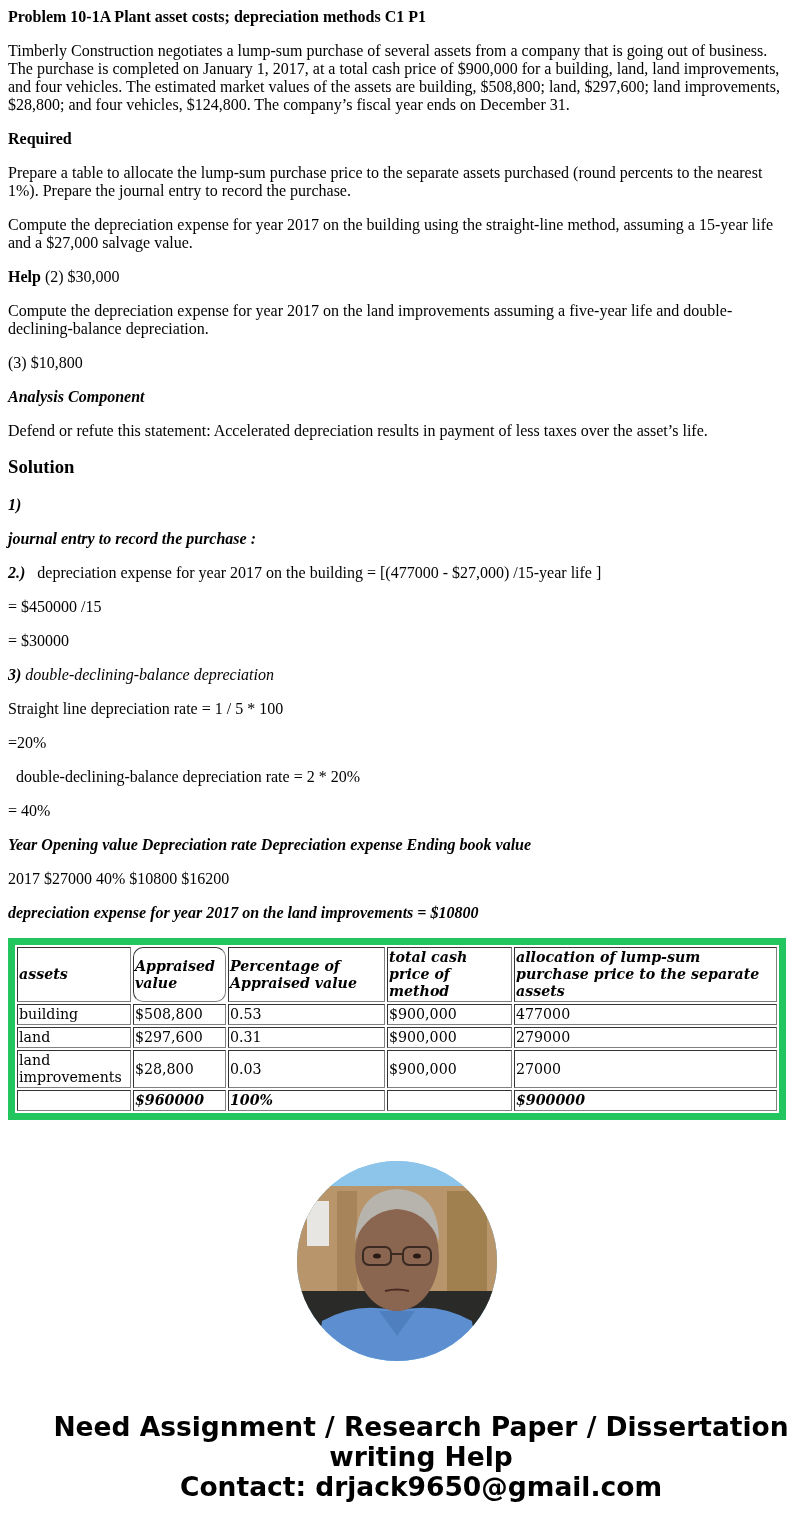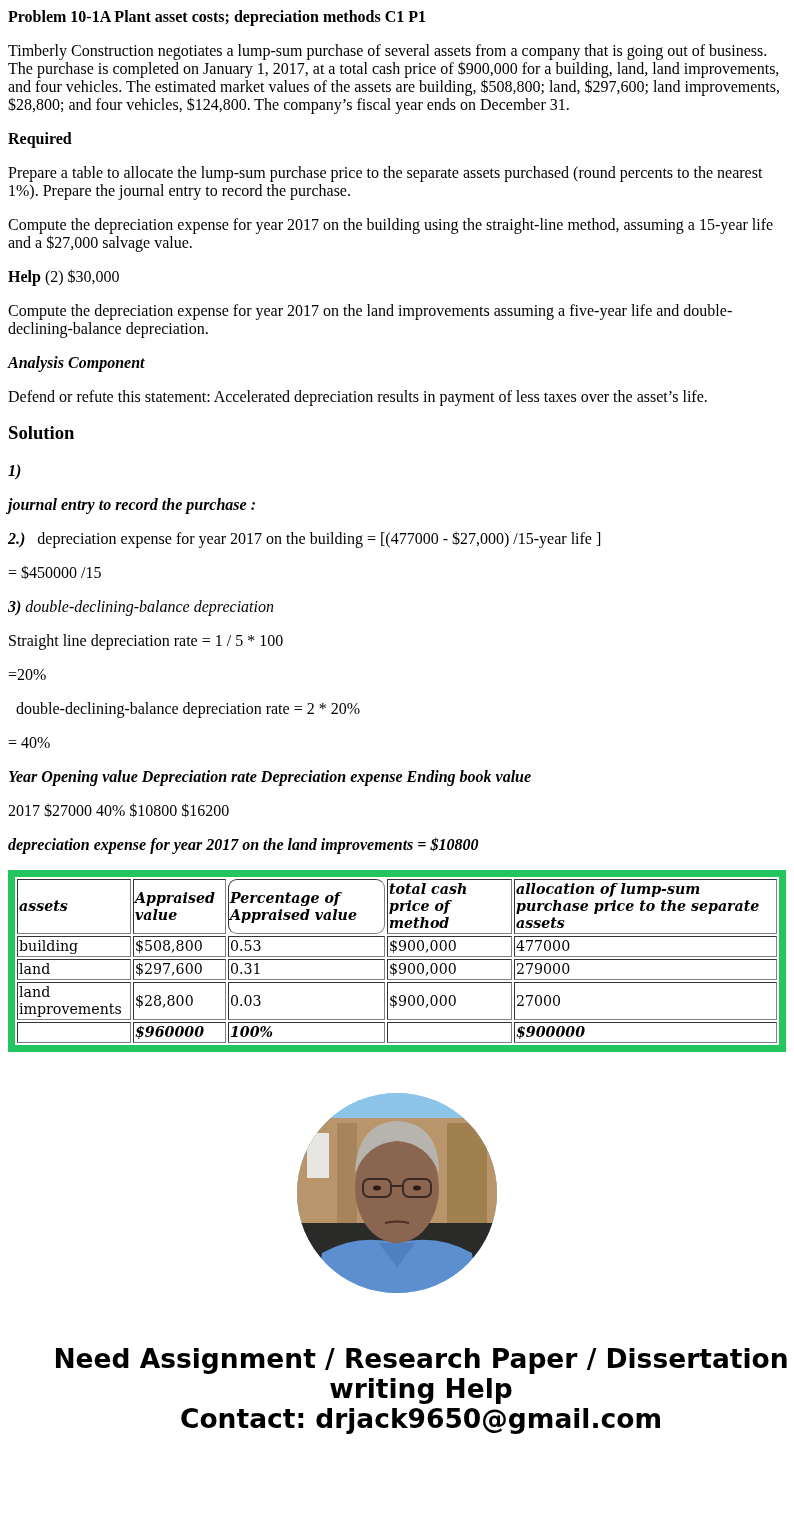--- a/index.html
+++ b/index.html
@@ -35,22 +35,22 @@
   table.alloc td {
     border: 1px solid #808080;
     border-top-color: #333;
     border-left-color: #333;
     padding: 1px 1px;
     vertical-align: middle;
   }
   table.alloc td.head { font-style: italic; font-weight: bold; }
   table.alloc td.tot { font-style: italic; font-weight: bold; }
   .c1 { width: 110px; }
-  .c2 { width: 89px; }
-  .c3 { width: 153px; border-radius: 9px; }
+  .c2 { width: 89px; border-radius: 10px; }
+  .c3 { width: 153px; }
   .c4 { width: 121px; }
   .avatar-wrap {
     width: 200px; height: 200px;
     margin: 41px auto 0 auto;
     border-radius: 50%;
     overflow: hidden;
     position: relative;
     background: #7fbde6;
   }
   .promo {
@@ -67,28 +67,30 @@
 <body>
 
 <div class="content">
   <p class="p-title"><b>Problem 10-1A Plant asset costs; depreciation methods C1 P1</b></p>
   <p>Timberly Construction negotiates a lump-sum purchase of several assets from a company that is going out of business. The purchase is completed on January 1, 2017, at a total cash price of $900,000 for a building, land, land improvements, and four vehicles. The estimated market values of the assets are building, $508,800; land, $297,600; land improvements, $28,800; and four vehicles, $124,800. The company’s fiscal year ends on December 31.</p>
   <p><b>Required</b></p>
   <p>Prepare a table to allocate the lump-sum purchase price to the separate assets purchased (round percents to the nearest 1%). Prepare the journal entry to record the purchase.</p>
   <p>Compute the depreciation expense for year 2017 on the building using the straight-line method, assuming a 15-year life and a $27,000 salvage value.</p>
   <p><b>Help</b><span> (2) $30,000</span></p>
   <p>Compute the depreciation expense for year 2017 on the land improvements assuming a five-year life and double-declining-balance depreciation.</p>
+  <p>(3) $10,800</p>
   <p><b><i>Analysis Component</i></b></p>
   <p>Defend or refute this statement: Accelerated depreciation results in payment of less taxes over the asset’s life.</p>
 
   <h3>Solution</h3>
   <p><b><i>1)</i></b></p>
   <p><b><i>journal entry to record the purchase :</i></b></p>
   <p><b><i>2.)</i></b>&nbsp;&nbsp; <span>depreciation expense for year 2017 on the building = [(477000 - $27,000) /15-year life ]</span></p>
   <p>= $450000 /15</p>
+  <p>= $30000</p>
   <p><b><i>3)</i></b><i> double-declining-balance depreciation</i></p>
   <p>Straight line depreciation rate = 1 / 5 * 100</p>
   <p>=20%</p>
   <p class="indent">double-declining-balance depreciation rate = 2 * 20%</p>
   <p>= 40%</p>
   <p><b><i>Year Opening value Depreciation rate Depreciation expense Ending book value</i></b></p>
   <p>2017 $27000 40% $10800 $16200</p>
   <p><b><i>depreciation expense for year 2017 on the land improvements = $10800</i></b></p>
 
   <table class="alloc">

